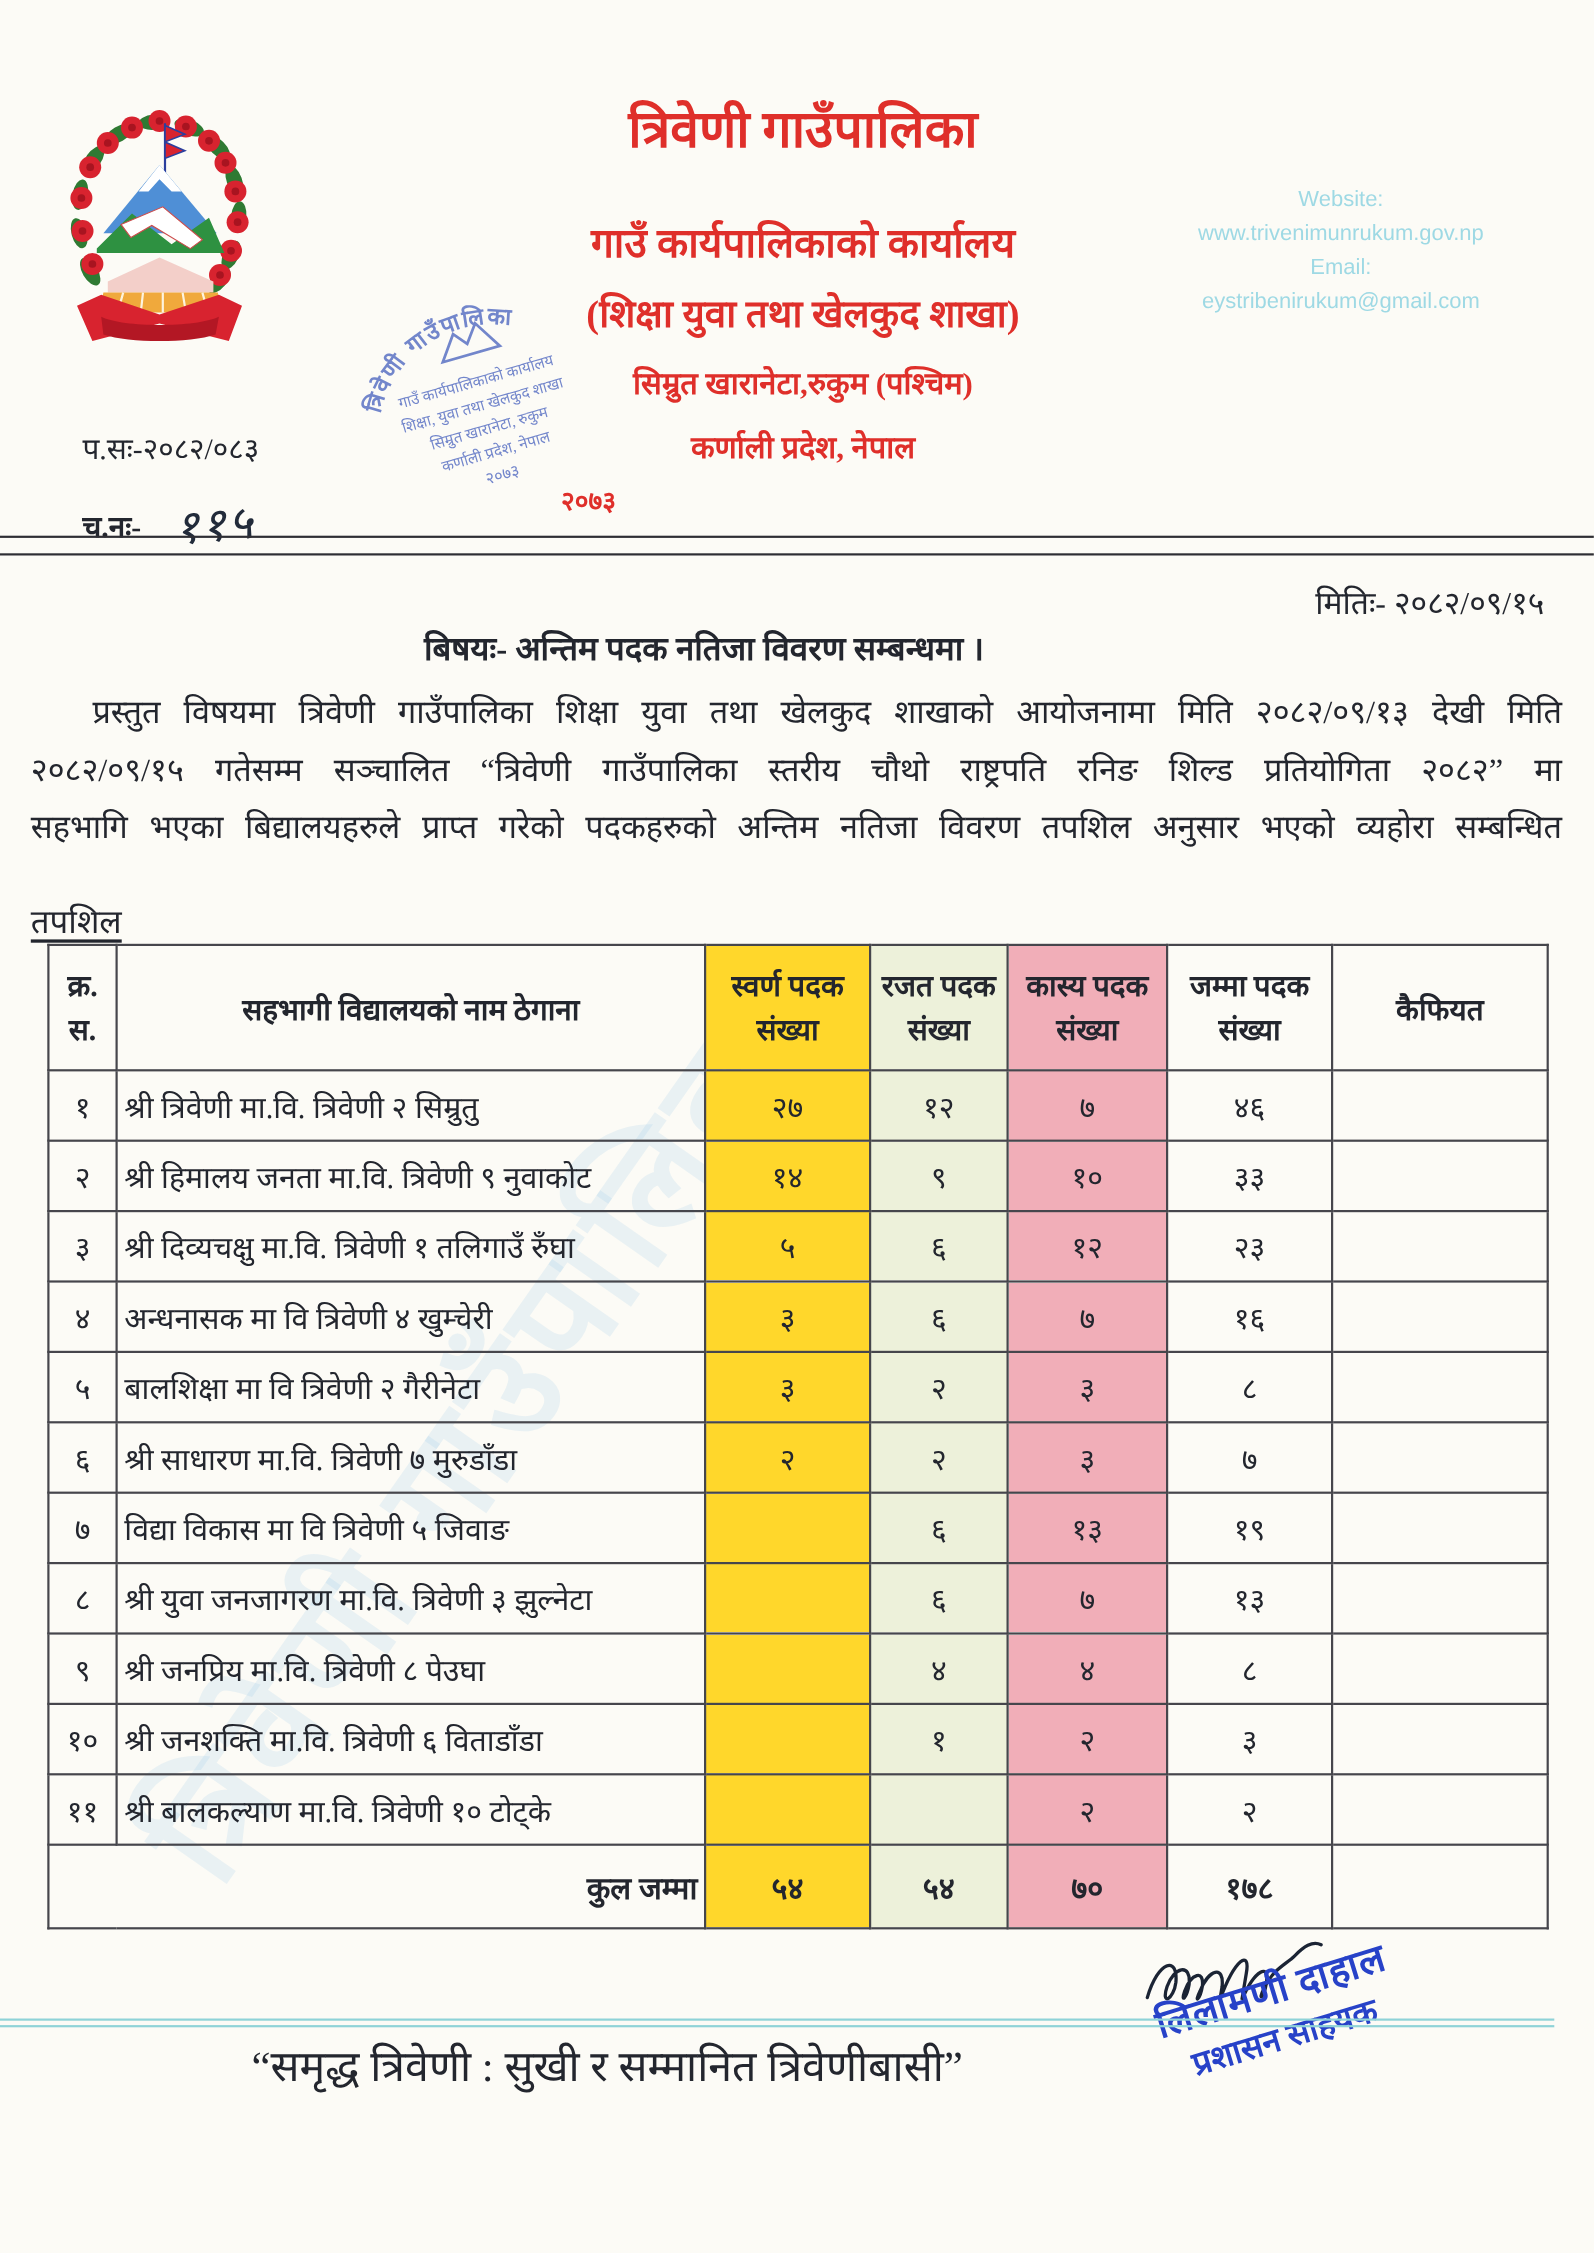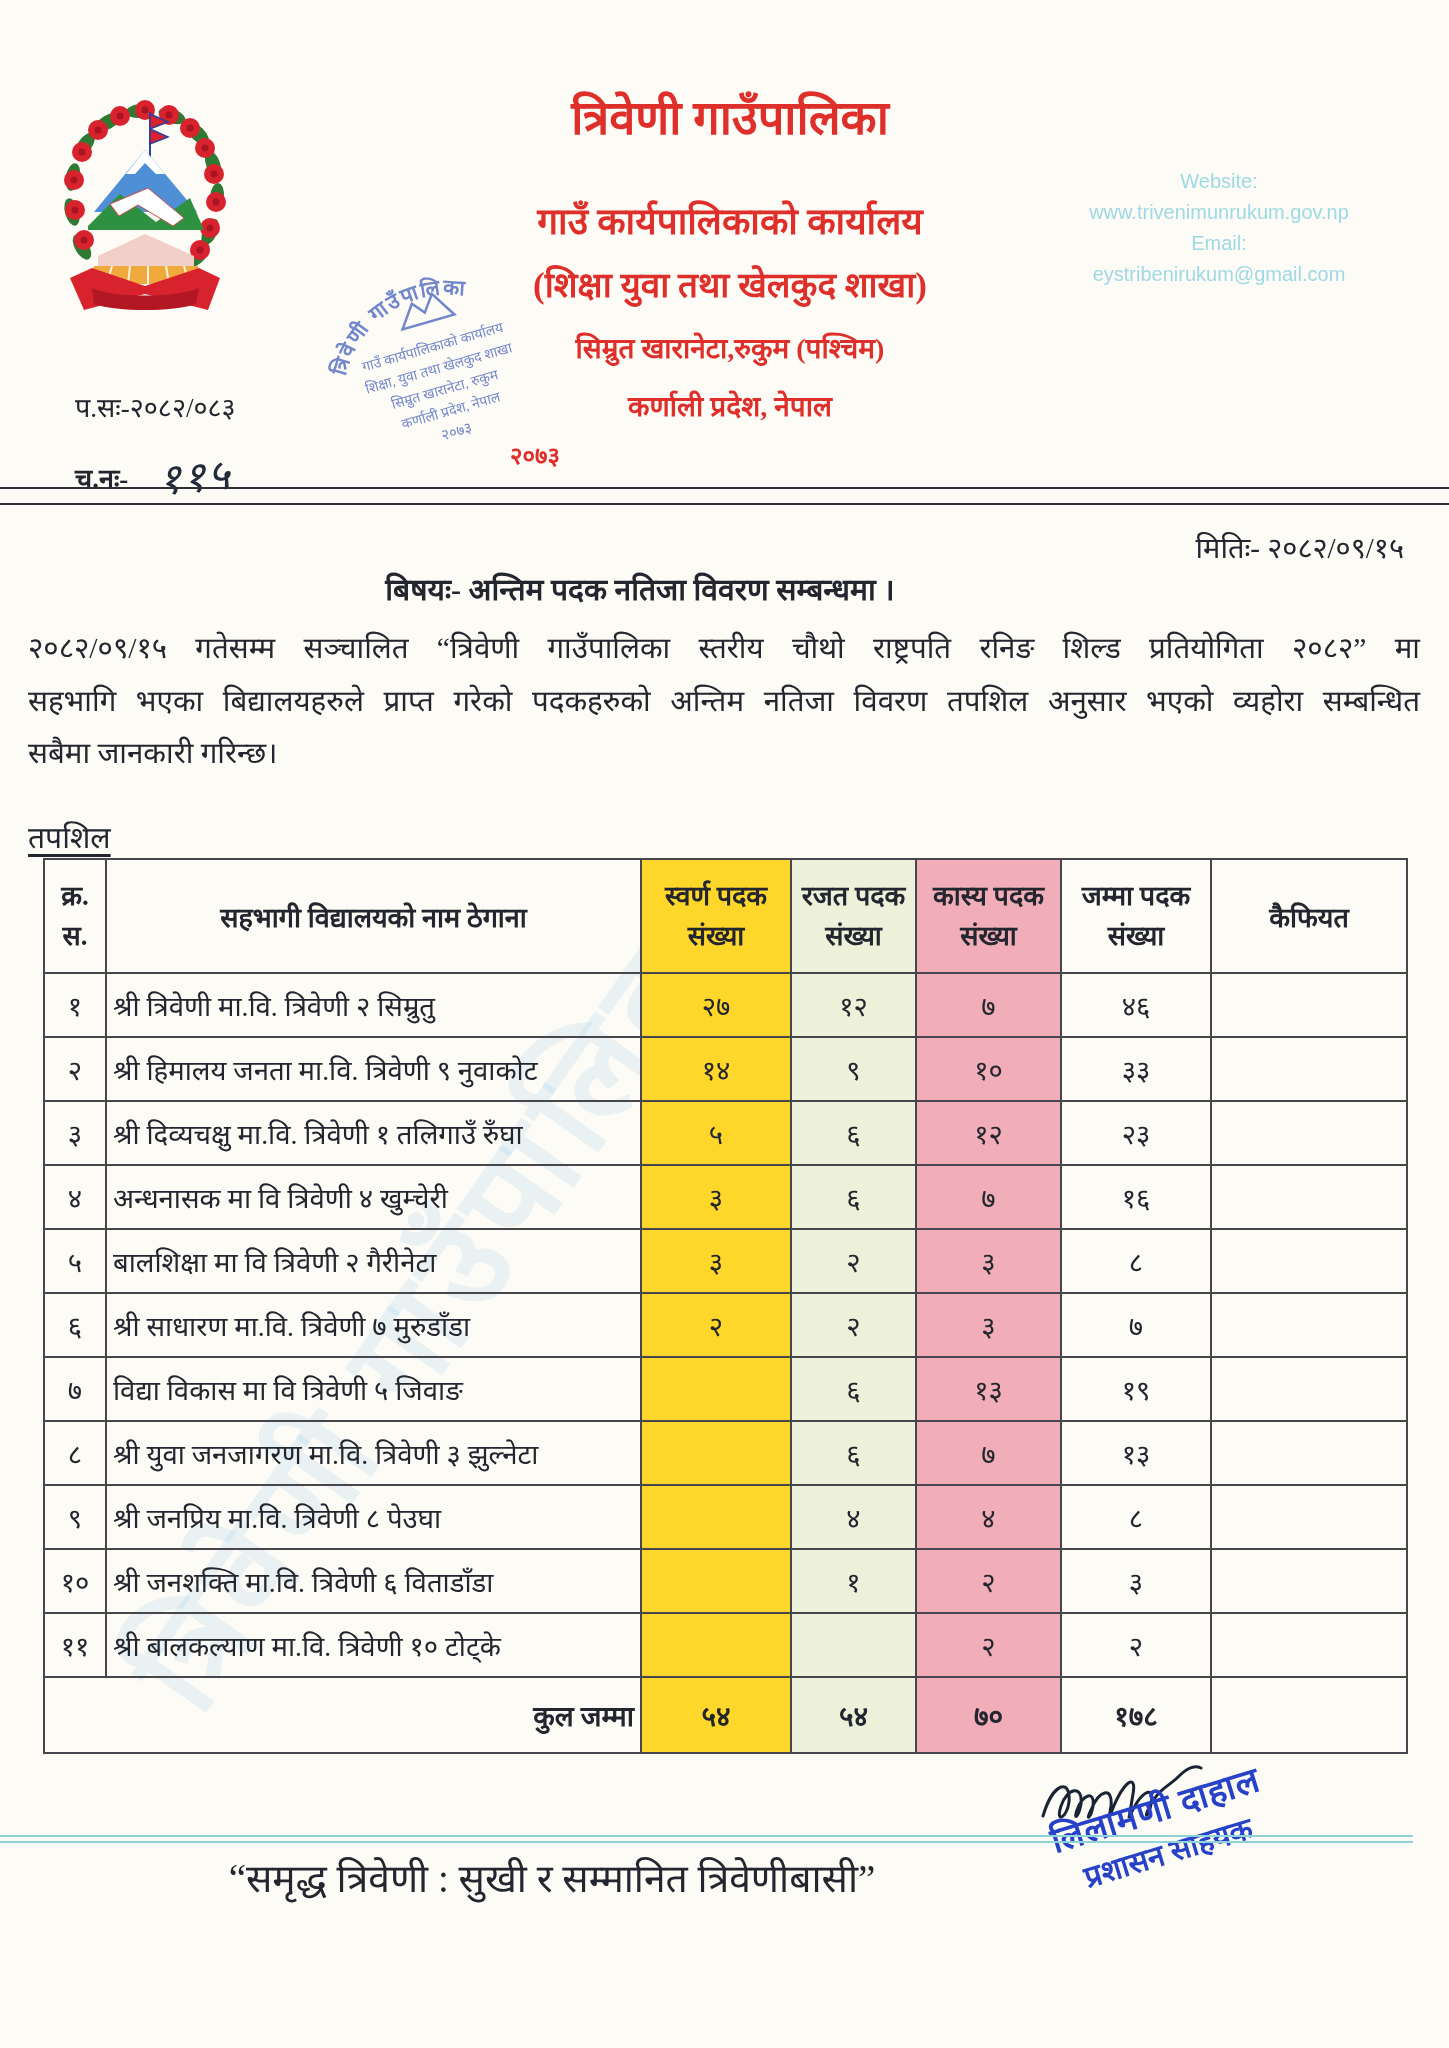--- a/index.html
+++ b/index.html
@@ -181,23 +181,23 @@
   </svg>
 </div>
 
 <div class="abs rule1"></div>
 <div class="abs rule2"></div>
 
 <div class="abs date">मितिः- २०८२/०९/१५</div>
 <div class="abs subject center">बिषयः- अन्तिम पदक नतिजा विवरण सम्बन्धमा ।</div>
 
 <div class="abs para">
+  <div class="jl first">प्रस्तुत विषयमा त्रिवेणी गाउँपालिका शिक्षा युवा तथा खेलकुद शाखाको आयोजनामा मिति २०८२/०९/१३ देखी मिति</div>
   <div class="jl">२०८२/०९/१५ गतेसम्म सञ्चालित “त्रिवेणी गाउँपालिका स्तरीय चौथो राष्ट्रपति रनिङ शिल्ड प्रतियोगिता २०८२” मा</div>
   <div class="jl">सहभागि भएका बिद्यालयहरुले प्राप्त गरेको पदकहरुको अन्तिम नतिजा विवरण तपशिल अनुसार भएको व्यहोरा सम्बन्धित</div>
-  <div>सबैमा जानकारी गरिन्छ।</div>
 </div>
 
 <div class="abs tapasil">तपशिल</div>
 
 <div class="abs watermark">त्रिवेणी गाउँपालिका</div>
 
 <table class="results">
   <colgroup>
     <col style="width:62px">
       <col style="width:535px">

